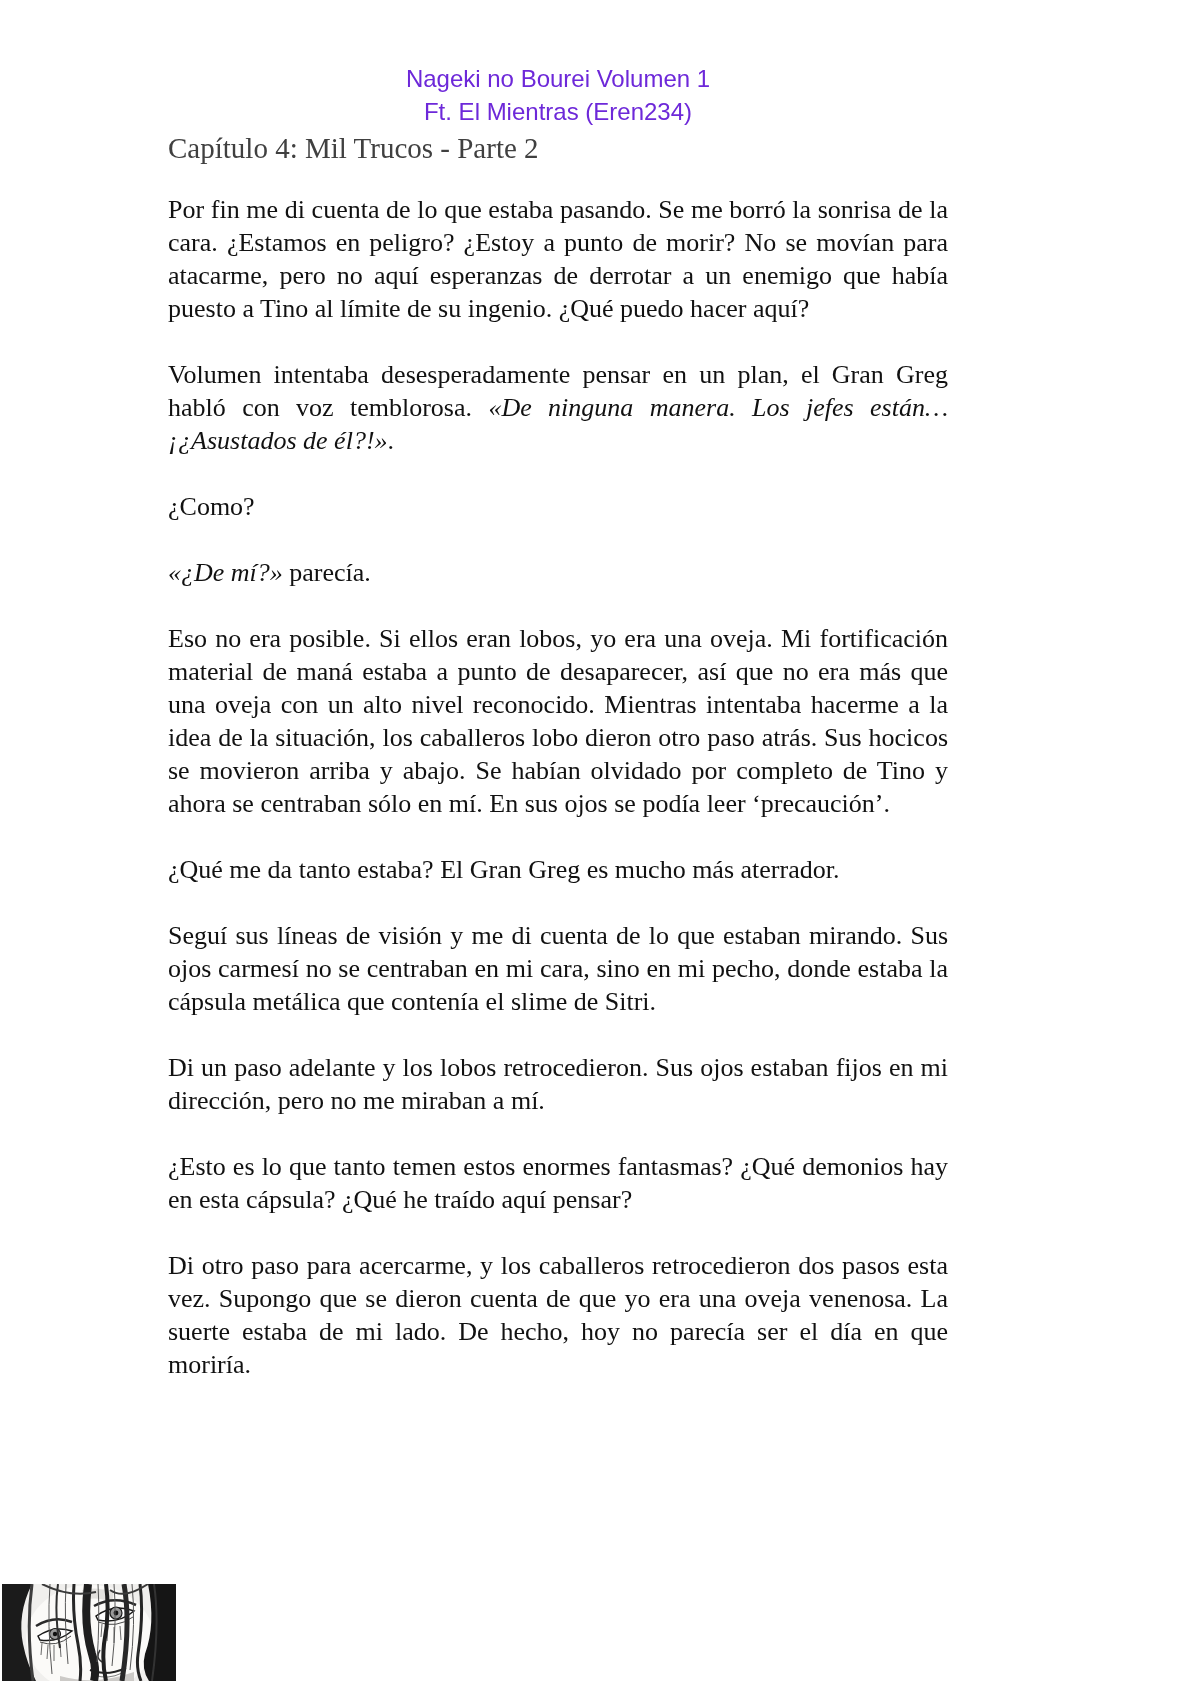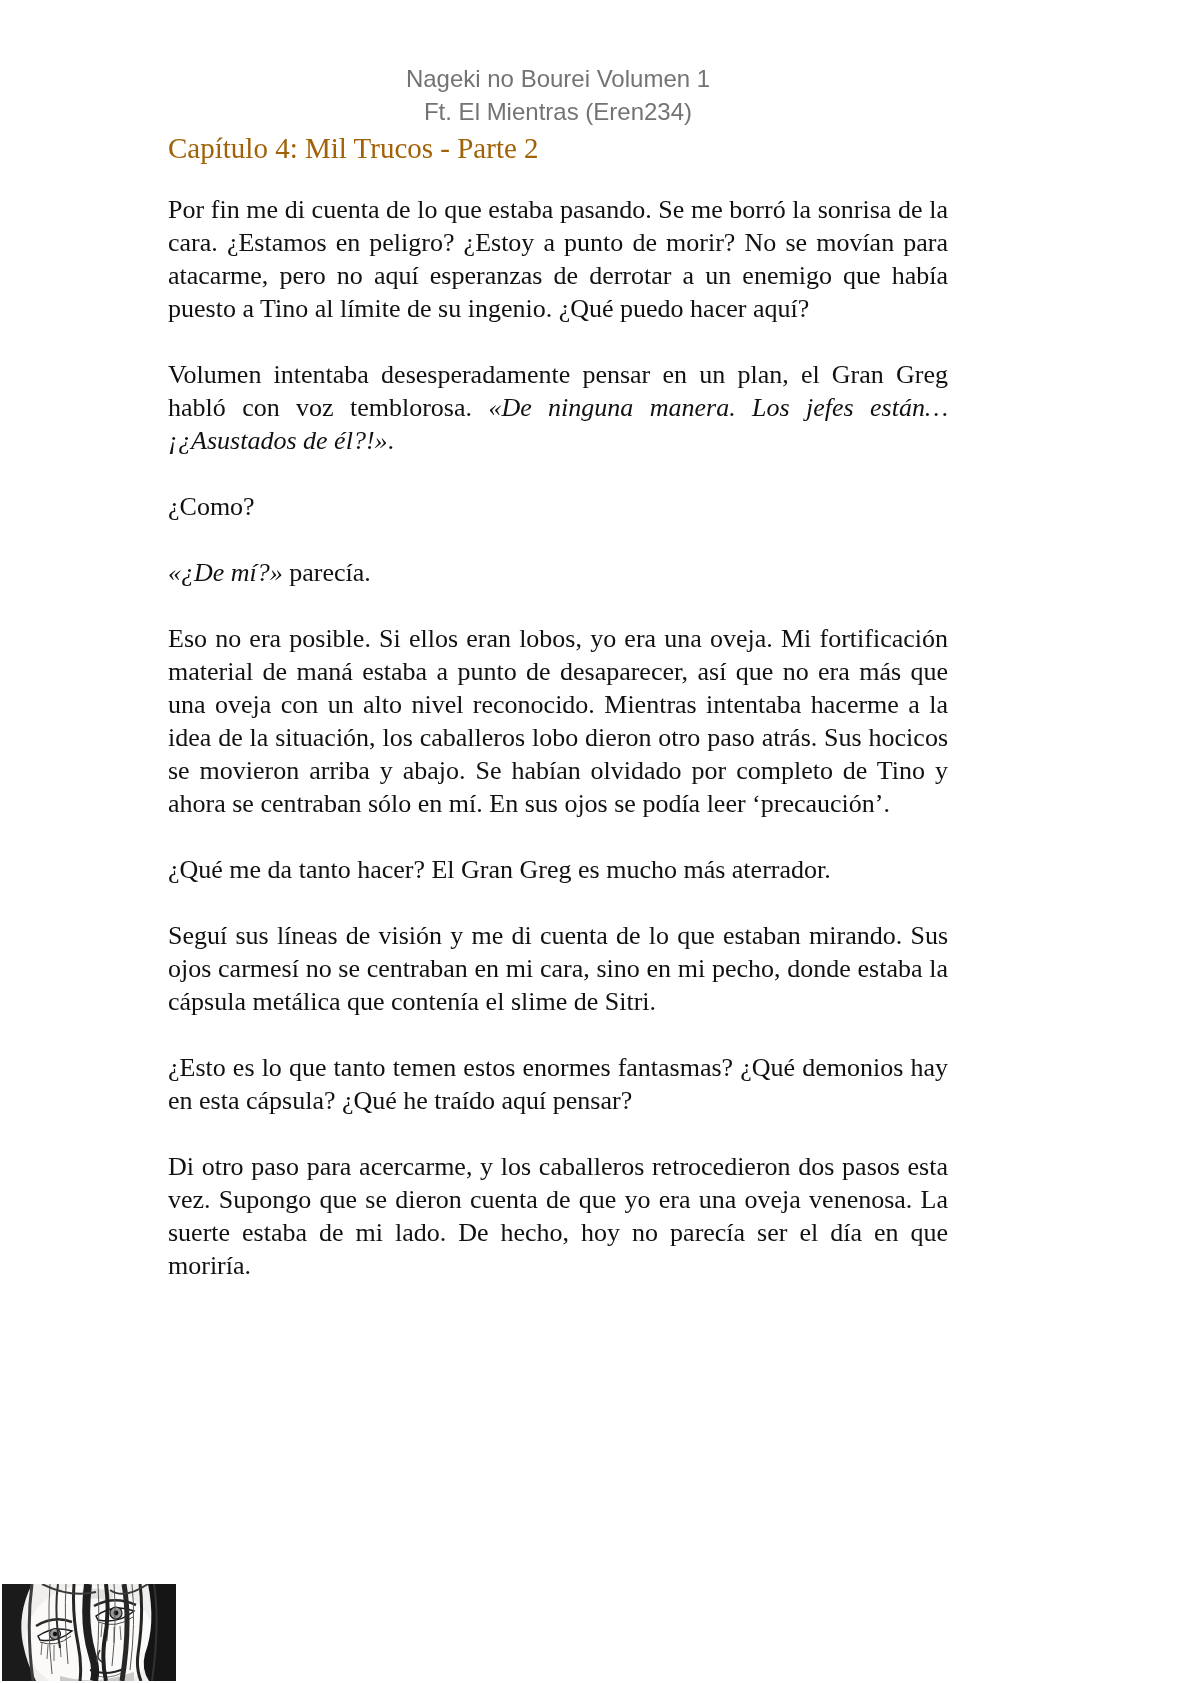--- a/index.html
+++ b/index.html
@@ -16,30 +16,30 @@
     position: absolute;
     left: 168px;
     top: 62px;
     width: 780px;
   }
   .doc-header {
     font-family: "Liberation Sans", sans-serif;
     font-size: 24px;
     line-height: 33px;
     text-align: center;
-    color: #737373;
+    color: #6d28d9;
   }
   .chapter-title {
     font-family: "Liberation Serif", serif;
     font-size: 29px;
     line-height: 36px;
     font-weight: normal;
     margin: 2px 0 0 0;
     text-align: left;
-    color: #a16207;
+    color: #404040;
   }
   .body-text { margin-top: 27px; }
   .body-text p.para {
     font-size: 26px;
     line-height: 33px;
     margin: 0 0 33px 0;
     text-align: justify;
     color: #111;
   }
   .body-text p.para em { font-style: italic; }
@@ -61,22 +61,23 @@
     <div>Nageki no Bourei Volumen 1</div>
     <div>Ft. El Mientras (Eren234)</div>
   </div>
   <h1 class="chapter-title">Capítulo 4: Mil Trucos - Parte 2</h1>
   <div class="body-text">
       <p class="para"><span>Por fin me di cuenta de lo que estaba pasando. Se me borró la sonrisa de la cara. ¿Estamos en peligro? ¿Estoy a punto de morir? No se movían para atacarme, pero no aquí esperanzas de derrotar a un enemigo que había puesto a Tino al límite de su ingenio. ¿Qué puedo hacer aquí?</span></p>
       <p class="para"><span>Volumen intentaba desesperadamente pensar en un plan, el Gran Greg habló con voz temblorosa. </span><em>«De ninguna manera. Los jefes están… ¡¿Asustados de él?!»</em><span>.</span></p>
       <p class="para"><span>¿Como?</span></p>
       <p class="para"><em>«¿De mí?»</em><span> parecía.</span></p>
       <p class="para"><span>Eso no era posible. Si ellos eran lobos, yo era una oveja. Mi fortificación material de maná estaba a punto de desaparecer, así que no era más que una oveja con un alto nivel reconocido. Mientras intentaba hacerme a la idea de la situación, los caballeros lobo dieron otro paso atrás. Sus hocicos se movieron arriba y abajo. Se habían olvidado por completo de Tino y ahora se centraban sólo en mí. En sus ojos se podía leer ‘precaución’.</span></p>
-      <p class="para"><span>¿Qué me da tanto hacer? El Gran Greg es mucho más aterrador.</span></p>
+      <p class="para"><span>¿Qué me da tanto estaba? El Gran Greg es mucho más aterrador.</span></p>
       <p class="para"><span>Seguí sus líneas de visión y me di cuenta de lo que estaban mirando. Sus ojos carmesí no se centraban en mi cara, sino en mi pecho, donde estaba la cápsula metálica que contenía el slime de Sitri.</span></p>
+      <p class="para"><span>Di un paso adelante y los lobos retrocedieron. Sus ojos estaban fijos en mi dirección, pero no me miraban a mí.</span></p>
       <p class="para"><span>¿Esto es lo que tanto temen estos enormes fantasmas? ¿Qué demonios hay en esta cápsula? ¿Qué he traído aquí pensar?</span></p>
       <p class="para"><span>Di otro paso para acercarme, y los caballeros retrocedieron dos pasos esta vez. Supongo que se dieron cuenta de que yo era una oveja venenosa. La suerte estaba de mi lado. De hecho, hoy no parecía ser el día en que moriría.</span></p>
     </div>
 </div>
 
 <div class="footer-art">
   <svg viewBox="0 0 174 97" width="174" height="97" xmlns="http://www.w3.org/2000/svg">
     <rect width="174" height="97" fill="#f0efed"></rect>
     <ellipse cx="88" cy="55" rx="64" ry="54" fill="#fbfaf8"></ellipse>
     <path d="M58,92 Q92,102 132,88 L132,97 L58,97 Z" fill="#cccac7"></path>

